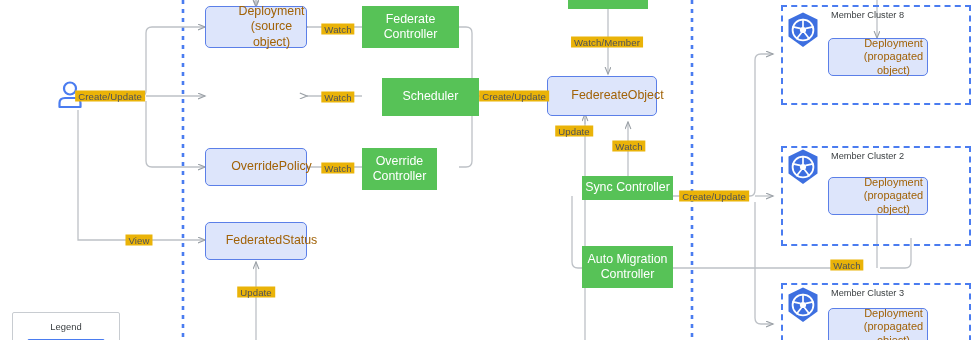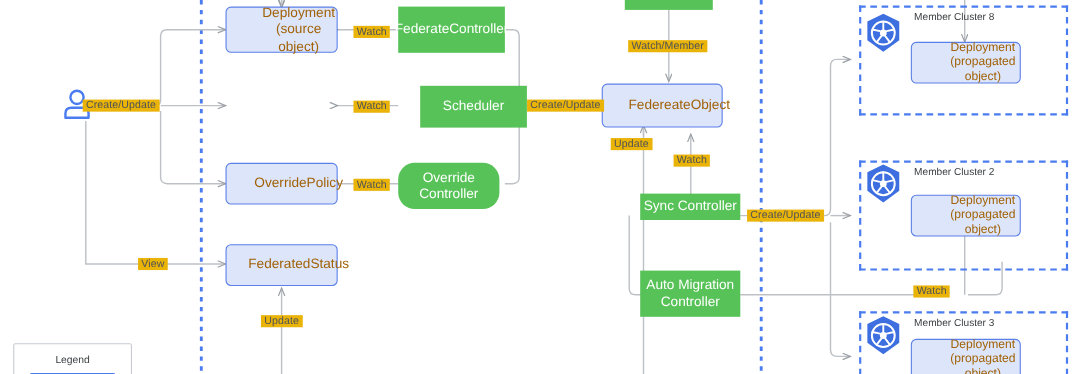--- a/index.html
+++ b/index.html
@@ -112,30 +112,30 @@
   </div>
 
   <div class="node blue-box" style="left:547px;top:76px;width:110px;height:40px;">
     <span>FedereateObject</span>
   </div>
 
   <div class="node blue-box" style="left:205px;top:222px;width:102px;height:38px;">
     <span>FederatedStatus</span>
   </div>
 
-  <div class="node green-box" style="left:362px;top:6px;width:97px;height:42px;">
+  <div class="node green-box" style="left:362px;top:6px;width:97px;height:42px;flex-direction:column;">
     <span>Federate</span>
     <span>Controller</span>
   </div>
 
   <div class="node green-box" style="left:382px;top:78px;width:97px;height:38px;">
     <span>Scheduler</span>
   </div>
 
-  <div class="node green-box" style="left:362px;top:148px;width:92px;height:42px;flex-direction:column;border-radius:15px;">
+  <div class="node green-box" style="left:362px;top:148px;width:75px;height:42px;flex-direction:column;">
     <span>Override</span>
     <span>Controller</span>
   </div>
 
   <div class="node green-box" style="left:568px;top:-14px;width:80px;height:23px;">
     <span></span>
   </div>
 
   <div class="node green-box" style="left:582px;top:176px;width:91px;height:24px;">
     <span>Sync Controller</span>

